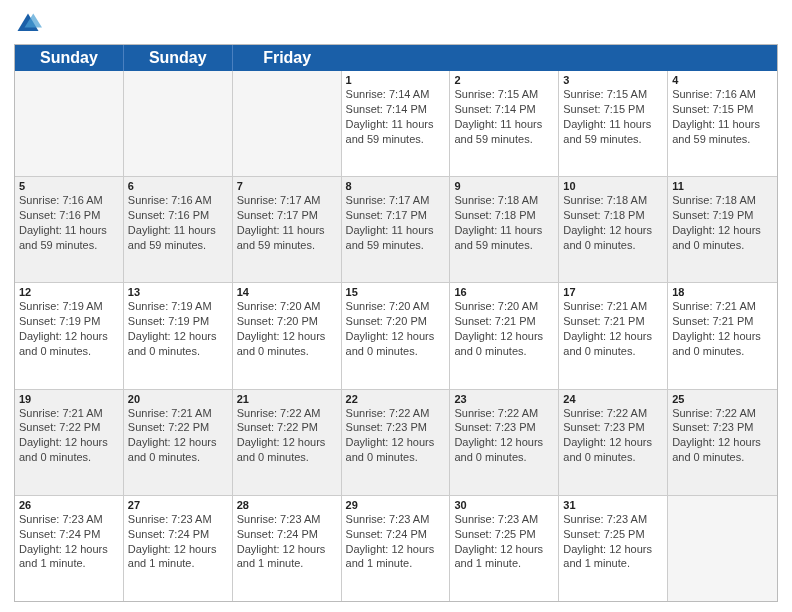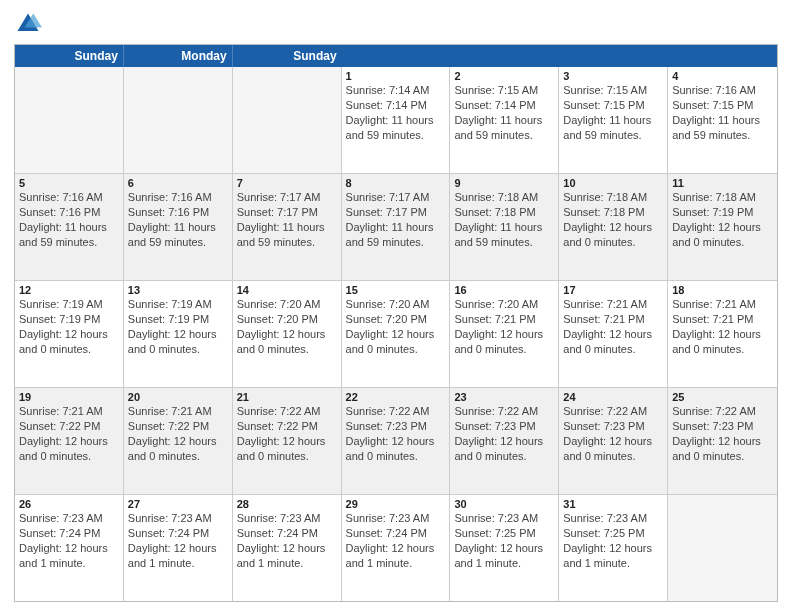--- a/index.html
+++ b/index.html
@@ -67,24 +67,24 @@
       flex-direction: column;
       border: 1px solid #bbb;
     }
     .cal-header-row {
       display: grid;
       grid-template-columns: repeat(7, 1fr);
       background: #1a5fa8;
     }
     .cal-header-cell {
       color: #fff;
-      font-size: 12px;
+      font-size: 16px;
       font-weight: bold;
       padding: 4px 5px;
-      text-align: right;
+      text-align: center;
       border-right: 1px solid #4a80c0;
     }
     .cal-header-cell:last-child { border-right: none; }
     .cal-body {
       flex: 1;
       display: flex;
       flex-direction: column;
     }
     .cal-row {
       display: grid;
@@ -134,22 +134,22 @@
     </div>
     <div class="title-block">
       <h1></h1>
       <h2></h2>
     </div>
   </div>
 
   <div class="calendar">
     <div class="cal-header-row" id="cal-header">
         <div class="cal-header-cell">Sunday</div>
-        <div class="cal-header-cell">Monday</div>
         <div class="cal-header-cell">Sunday</div>
+        <div class="cal-header-cell">Friday</div>
       </div>
     <div class="cal-body" id="cal-body">
         <div class="cal-row">
           <div class="cal-cell empty"></div>
           <div class="cal-cell empty"></div>
           <div class="cal-cell empty"></div>
           <div class="cal-cell">
             <div class="day-num">1</div>
             <div class="day-info" style="white-space: pre-line;">Sunrise: 7:14 AM
 Sunset: 7:14 PM

